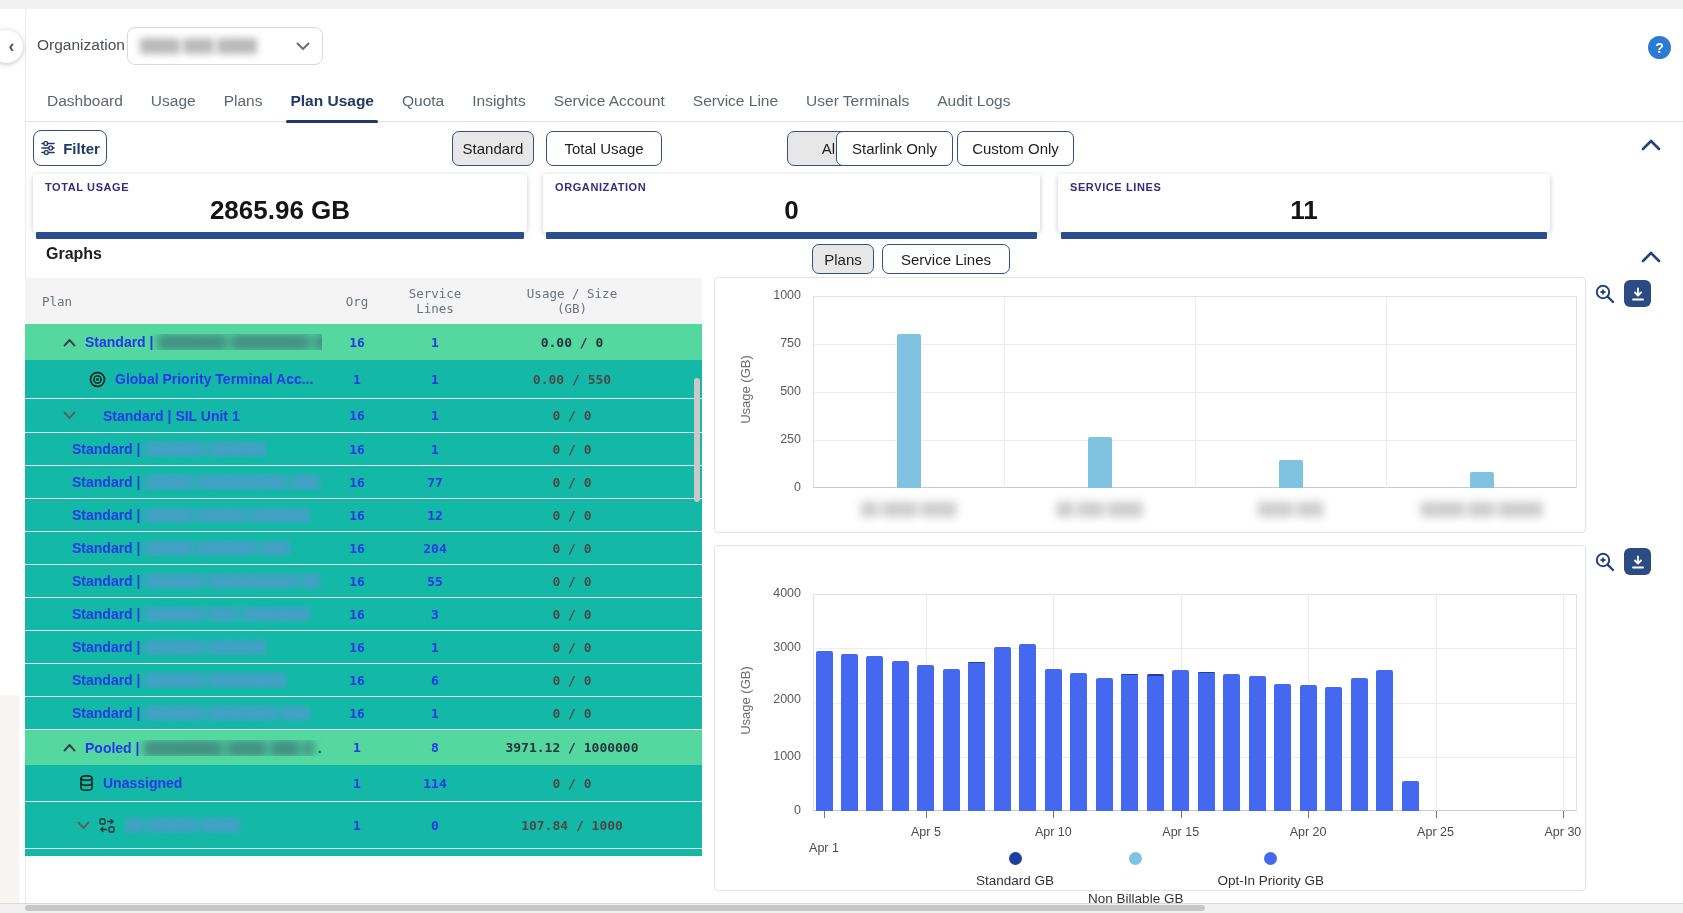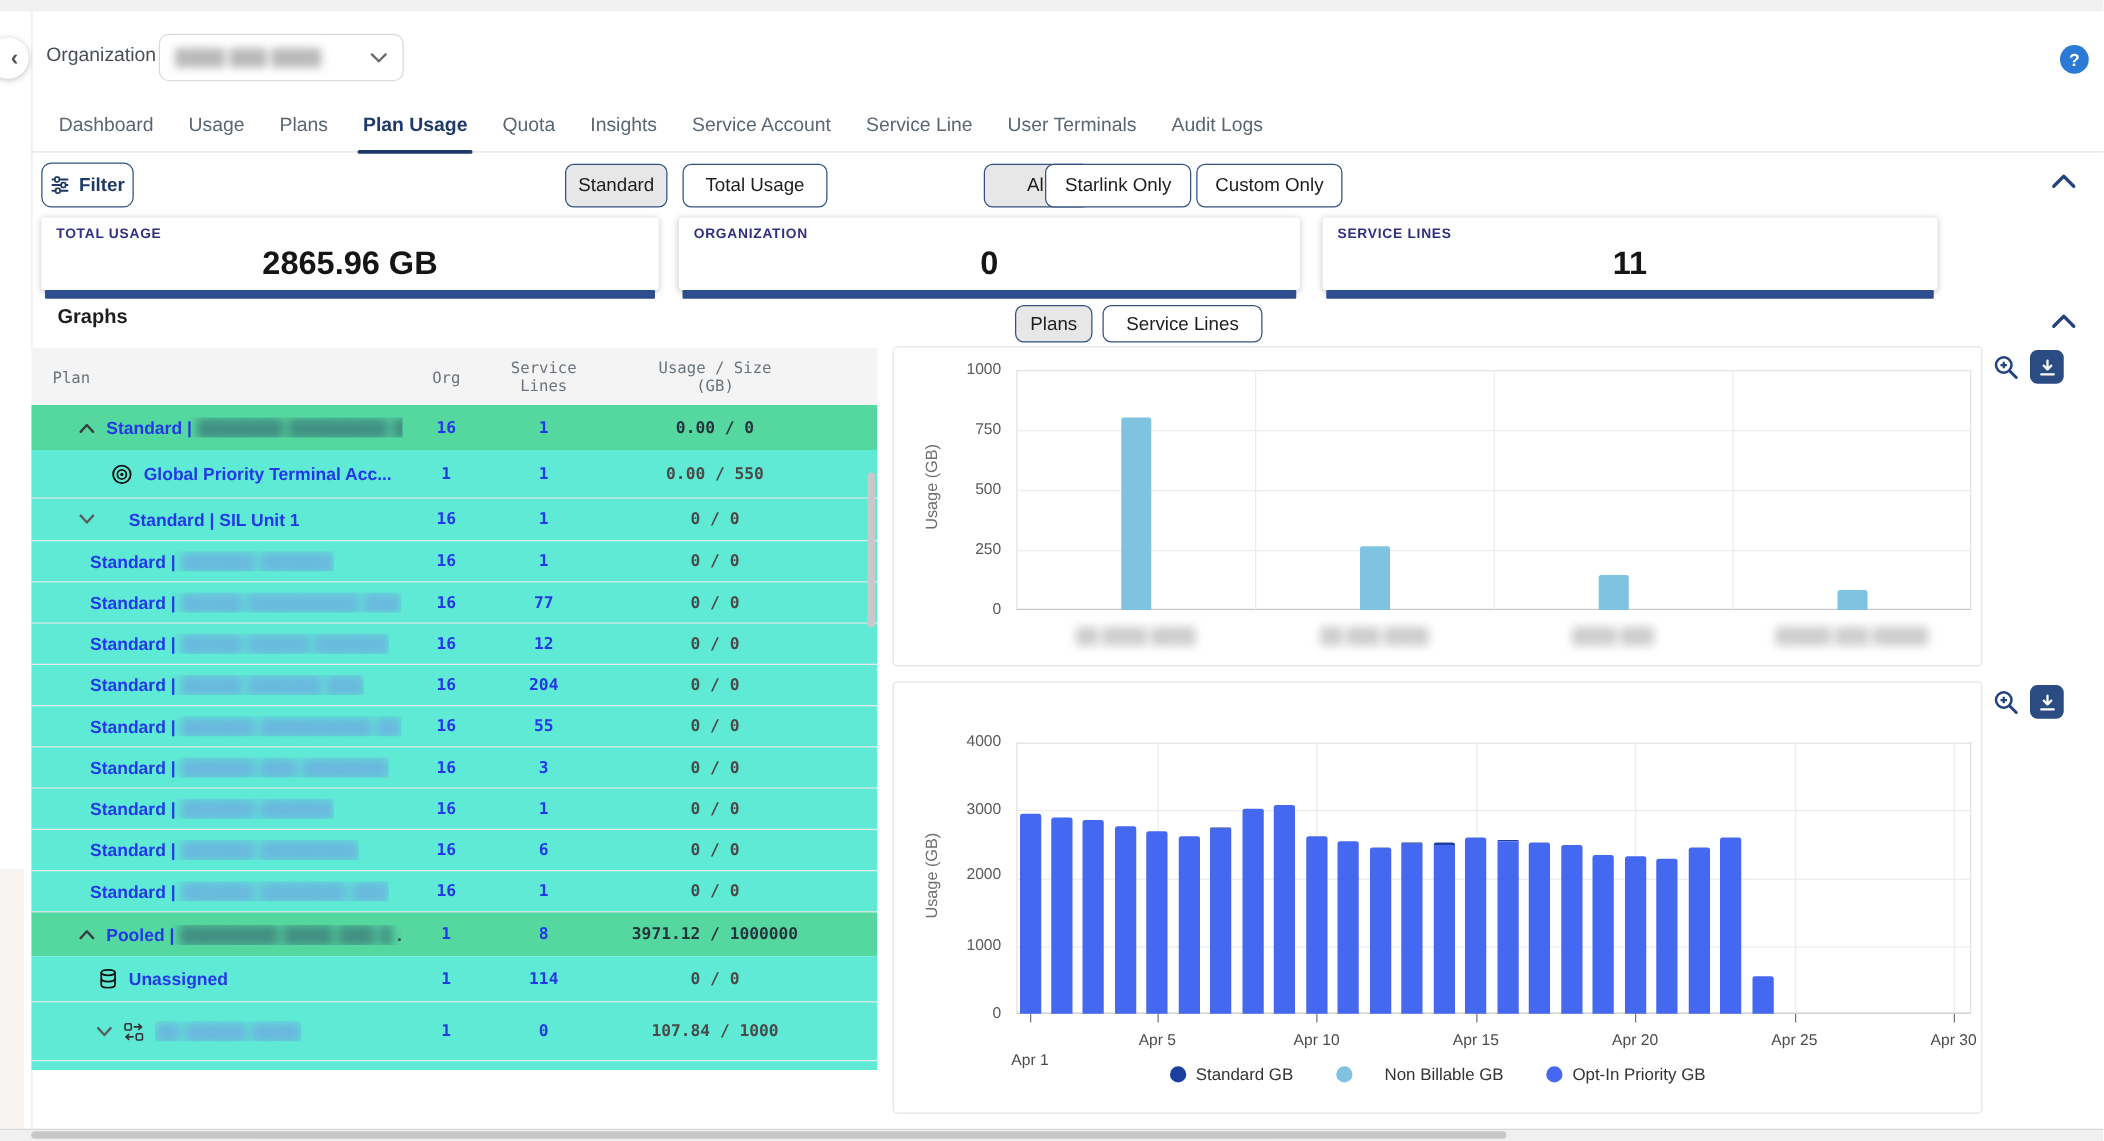--- a/index.html
+++ b/index.html
@@ -35,37 +35,37 @@
   .chev{stroke:#24427c;stroke-width:2.6;fill:none;stroke-linecap:round;stroke-linejoin:round;}
   
   .tablewrap{left:25px;top:278px;width:677px;height:578px;overflow:hidden;background:#fff;}
   .thead{display:flex;align-items:center;height:46px;background:#f4f4f4;
       font-family:"DejaVu Sans Mono",monospace;font-size:12.5px;color:#6b737c;white-space:pre-line;}
   .col-name{flex:1;padding-left:17px;text-align:left;}
   .col-org{width:70px;text-align:center;}
   .col-lines{width:86px;text-align:center;}
   .col-usage{width:188px;text-align:center;}
   .tpad{width:36px;}
-  .trow{display:flex;align-items:center;height:32px;border-bottom:1px solid #e9e9e9;background:#5eead4;font-size:14px;}
+  .trow{display:flex;align-items:center;height:32px;border-bottom:1px solid #e9e9e9;background:#14b8a6;font-size:14px;}
   .trow.green{background:#55d7a0;border-bottom:none;}
   .planname{color:#2438e8;font-weight:bold;white-space:nowrap;overflow:hidden;}
   .num{font-family:"DejaVu Sans Mono",monospace;font-size:13px;color:#2438e8;font-weight:bold;}
   .usage{font-family:"DejaVu Sans Mono",monospace;font-size:13px;color:#4a4a4a;font-weight:bold;}
   .trow.green .usage{color:#25343c;}
   .vthumb{left:694px;top:378px;width:6px;height:124px;background:#c9c9c9;border-radius:3px;}
   
   .chartcard{left:714px;width:872px;background:#fff;border:1px solid #e3e3e3;border-radius:4px;box-sizing:border-box;}
   .plot{position:absolute;border:1px solid #e2e2e2;border-bottom:1px solid #c9c9c9;box-sizing:border-box;}
   .gline{position:absolute;background:#ececec;}
   .ytick{position:absolute;font-size:12.5px;color:#5a5a5a;text-align:right;width:50px;}
   .xtick{position:absolute;font-size:12.5px;color:#4c4c4c;text-align:center;}
   .ylab{position:absolute;font-size:13px;color:#6e6e6e;transform:rotate(-90deg);transform-origin:center;white-space:nowrap;}
   .bar{position:absolute;border-radius:2px 2px 0 0;}
   .legend{position:absolute;display:flex;justify-content:center;gap:34px;left:0;right:0;}
-  .legitem{display:flex;align-items:center;gap:8px;font-size:13.5px;color:#333;}
+  .legitem{display:flex;align-items:center;gap:8px;font-size:13.5px;color:#333;flex-direction:column;}
   .legdot{width:13px;height:13px;border-radius:50%;}
   .iconbtn{display:flex;align-items:center;justify-content:center;cursor:pointer;}
   .dlbtn{width:27px;height:27px;border-radius:6px;background:#2b4c82;}
   .bstrip{left:0;top:903px;width:1683px;height:10px;background:#f0f0f0;border-top:1px solid #d9d9d9;box-sizing:border-box;}
   .bthumb{left:25px;top:905px;width:1180px;height:6px;background:#c7c7c7;border-radius:3px;}
 </style>
 </head>
 <body>
 
 <div id="root">

